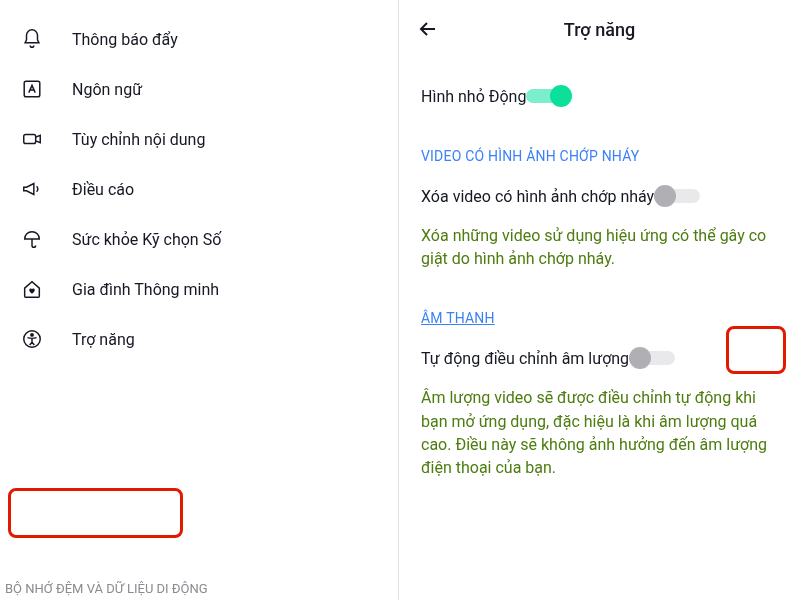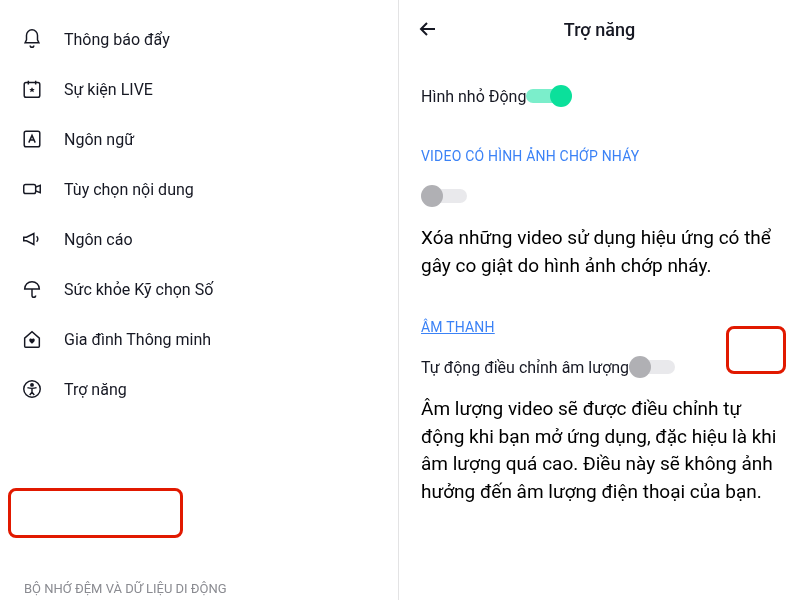--- a/index.html
+++ b/index.html
@@ -18,39 +18,39 @@
   .section-header {
     font-size: 13px;
     color: #8a8b91;
     letter-spacing: .2px;
     padding: 6px 20px 10px;
   }
 
   .menu-item {
     display: flex;
     align-items: center;
-    gap: 20px;
+    gap: 28px;
     height: 50px;
     padding: 0 20px;
     cursor: pointer;
   }
   .menu-item .icon {
     width: 24px; height: 24px;
     display: flex; align-items: center; justify-content: center;
     color: #161823;
     flex-shrink: 0;
   }
   .menu-item .label {
     font-size: 16px;
     color: #161823;
   }
   .bottom-header {
     position: absolute;
     bottom: 0; left: 0;
-    padding: 0 24px 4px;
+    padding: 0 5px 4px;
     font-size: 13px;
     color: #8a8b91;
   }
 
   .highlight-box {
     border: 3px solid #e11900;
     border-radius: 8px;
     position: absolute;
     pointer-events: none;
   }
@@ -87,22 +87,22 @@
     font-size: 16px;
     color: #161823;
   }
   .group-header {
     font-size: 14px;
     color: #3b82f6;
     padding: 24px 22px 4px;
     letter-spacing: .2px;
   }
   .desc {
-    font-size: 19px;
-    color: #000000;
+    font-size: 16px;
+    color: #4d7c0f;
     line-height: 1.45;
     padding: 0 22px 6px;
   }
 
   
   .switch-off {
     width: 46px; height: 24px; position: relative; flex-shrink:0;
   }
   .switch-off::before {
     content:""; position:absolute; inset:5px 0 5px 10px;
@@ -132,60 +132,50 @@
   <div class="menu-item">
     <span class="icon">
       <svg width="22" height="22" viewBox="0 0 24 24" fill="none" stroke="currentColor" stroke-width="1.6">
           <path d="M6 8a6 6 0 0 1 12 0v5l1.5 3h-15L6 13V8Z"></path>
           <path d="M10 19a2 2 0 0 0 4 0"></path>
         </svg>
     </span>
     <span class="label">Thông báo đẩy</span>
   </div>
 
-  <div class="menu-item">
-    <span class="icon">
-      <svg width="22" height="22" viewBox="0 0 24 24" fill="none" stroke="currentColor" stroke-width="1.6">
-          <rect x="3.5" y="5" width="17" height="16" rx="2"></rect>
-          <path d="M8 3v4M16 3v4"></path>
-          <path d="m12 10 1 2h2l-1.6 1.4.6 2.1L12 14.4 10 15.5l.6-2.1L9 12h2l1-2Z" fill="currentColor" stroke="none"></path>
-        </svg>
-    </span>
-    <span class="label">Sự kiện LIVE</span>
-  </div>
 
   <div class="menu-item">
     <span class="icon">
       <svg width="22" height="22" viewBox="0 0 24 24" fill="none" stroke="currentColor" stroke-width="1.6">
           <rect x="3.5" y="3.5" width="17" height="17" rx="2"></rect>
           <path d="m8.5 16 3.5-8 3.5 8M9.8 13.2h4.4"></path>
         </svg>
     </span>
     <span class="label">Ngôn ngữ</span>
   </div>
 
 
   <div class="menu-item">
     <span class="icon">
       <svg width="22" height="22" viewBox="0 0 24 24" fill="none" stroke="currentColor" stroke-width="1.6">
           <rect x="3" y="7" width="13" height="10" rx="2"></rect>
           <path d="m16 10 5-2v8l-5-2"></path>
         </svg>
     </span>
-    <span class="label">Tùy chọn nội dung</span>
+    <span class="label">Tùy chỉnh nội dung</span>
   </div>
 
   <div class="menu-item">
     <span class="icon">
       <svg width="22" height="22" viewBox="0 0 24 24" fill="none" stroke="currentColor" stroke-width="1.6">
           <path d="M3 10v4h3l8 4V6l-8 4H3Z"></path>
           <path d="M17 9a4 4 0 0 1 0 6"></path>
         </svg>
     </span>
-    <span class="label">Ngôn cáo</span>
+    <span class="label">Điều cáo</span>
   </div>
 
   <div class="menu-item">
     <span class="icon">
       <svg width="22" height="22" viewBox="0 0 24 24" fill="none" stroke="currentColor" stroke-width="1.6">
           <path d="M4 12a8 8 0 0 1 16 0H4Z"></path>
           <path d="M12 12v7a2 2 0 0 0 4 0"></path>
         </svg>
     </span>
     <span class="label">Sức khỏe Kỹ chọn Số</span>
@@ -227,20 +217,21 @@
   </div>
 
   <div class="setting-row" style="padding-top:26px;">
     <span class="row-label">Hình nhỏ Động</span>
     <div class="switch-on"></div>
   </div>
 
   <div class="group-header">VIDEO CÓ HÌNH ẢNH CHỚP NHÁY</div>
 
   <div class="setting-row">
+    <span class="row-label">Xóa video có hình ảnh chớp nháy</span>
     <div class="switch-off"></div>
   </div>
   <div class="desc">Xóa những video sử dụng hiệu ứng có thể gây co giật do hình ảnh chớp nháy.</div>
 
   <div class="group-header" style="padding-top:34px;text-decoration:underline;">ÂM THANH</div>
 
   <div class="setting-row">
     <span class="row-label">Tự động điều chỉnh âm lượng</span>
     <div class="switch-off"></div>
   </div>

